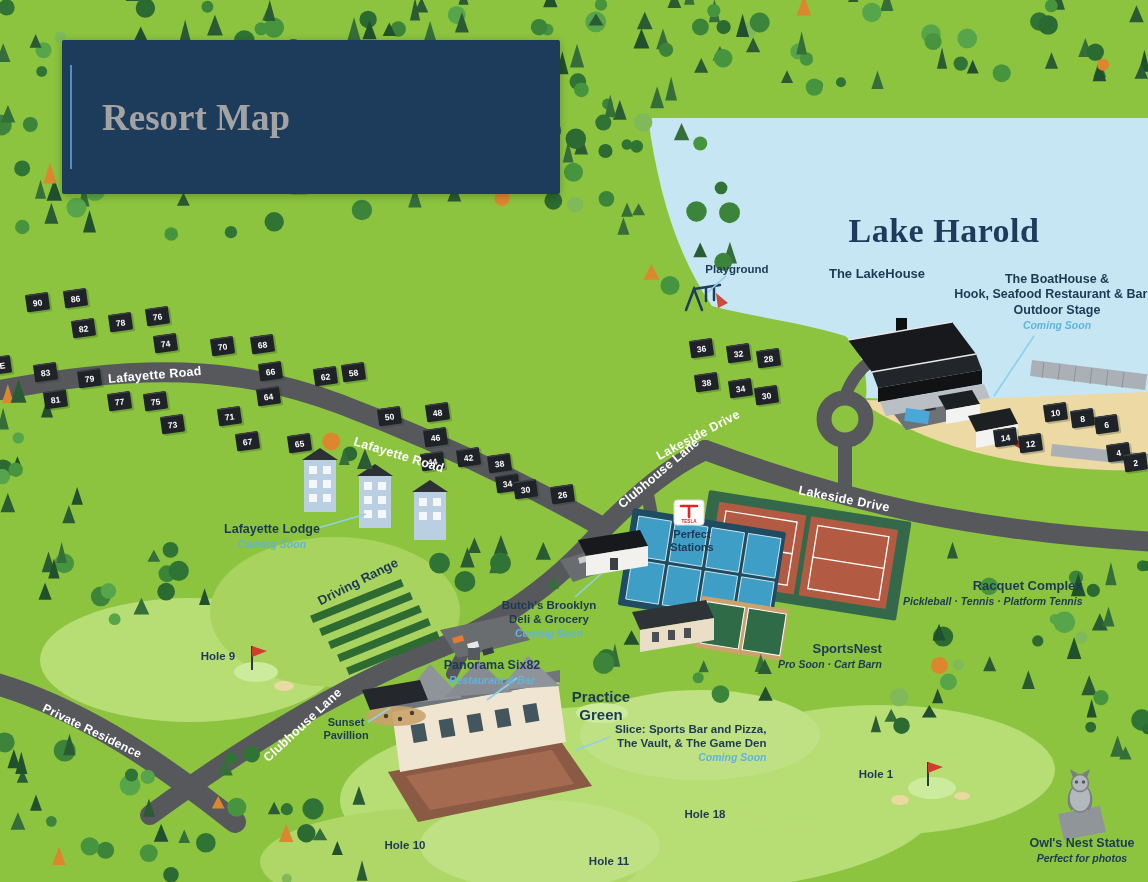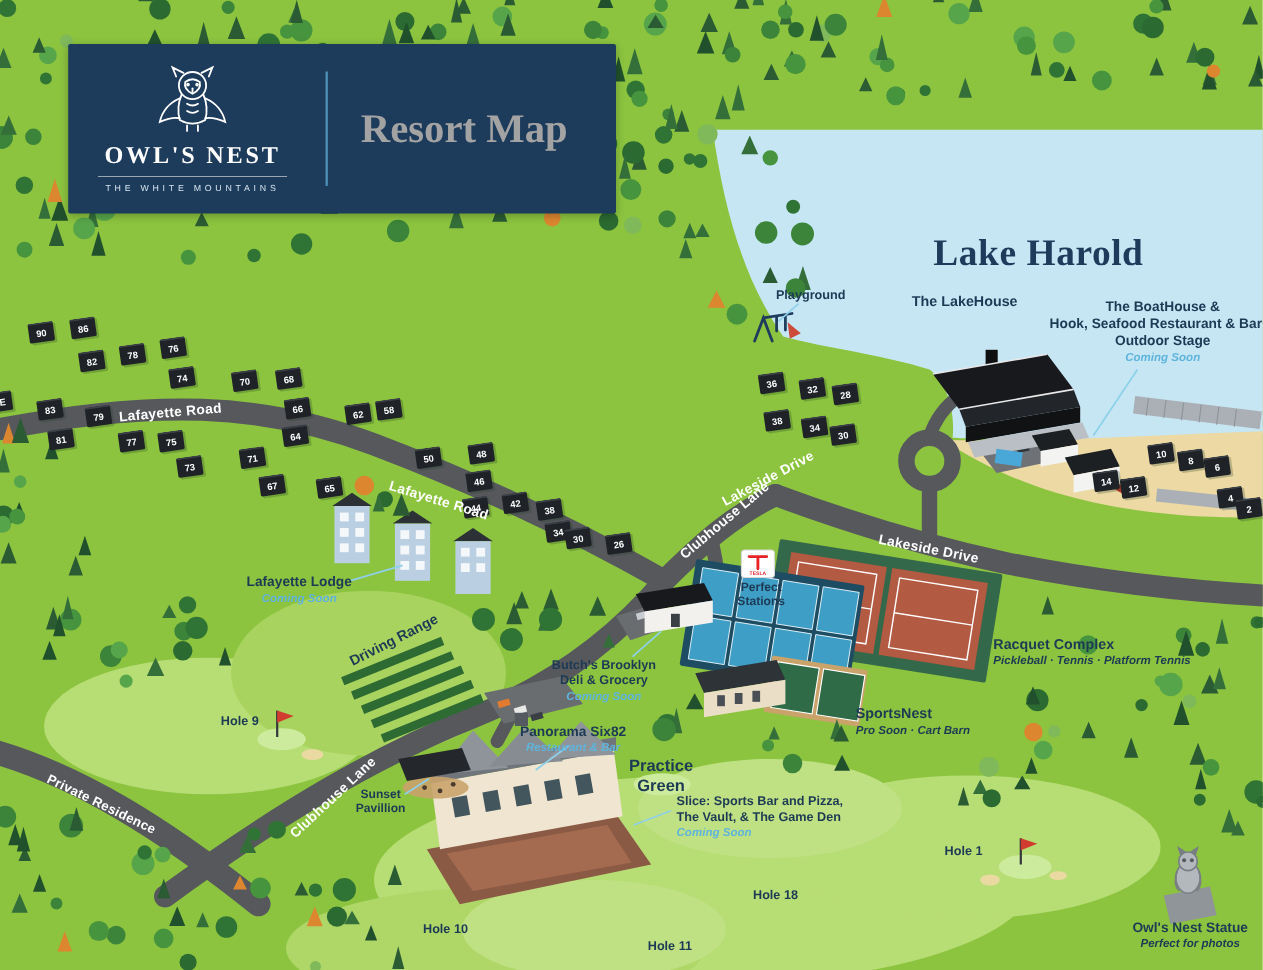--- a/index.html
+++ b/index.html
@@ -4,21 +4,21 @@
 <style>
   html,body{margin:0;padding:0;background:#fff}
   #stage{position:relative;width:1148px;height:882px;overflow:hidden;font-family:"Liberation Sans",sans-serif}
   #map-svg{position:absolute;left:0;top:0}
 
   
   .lbl{position:absolute;color:#1d3a55;font:700 11.5px/1.22 "Liberation Sans",sans-serif;white-space:nowrap;text-align:center;z-index:30}
   .c{transform:translateX(-50%)}
   .t13{font-size:13px}
   .t125{font-size:12.5px}
-  .left{text-align:left}
+  .left{text-align:right}
   .note{color:#5fb4dc;font:italic 700 10.5px "Liberation Sans",sans-serif;margin-top:1px}
   .sub{font:italic 700 10.5px "Liberation Sans",sans-serif;color:#1d3a55;margin-top:1px}
   .roadlbl{position:absolute;color:#fff;font:700 12.5px "Liberation Sans",sans-serif;white-space:nowrap;z-index:25;letter-spacing:.3px}
   .hole{position:absolute;color:#1d3a55;font:700 11.5px "Liberation Sans",sans-serif;transform:translateX(-50%);white-space:nowrap;z-index:30}
   .lake-title{position:absolute;left:944px;top:212px;transform:translateX(-50%);color:#1d3c5c;font:700 34px "Liberation Serif",serif;letter-spacing:.5px;z-index:30}
 
   
   #houses-layer{position:absolute;left:0;top:0;width:100%;height:100%;z-index:20;pointer-events:none}
   .house{position:absolute;width:23px;height:16px;background:#1f2328;border-top:2px solid #3a3f45;border-radius:1.5px;
          color:#fff;font:700 8.5px "Liberation Sans",sans-serif;display:flex;align-items:center;justify-content:center;
@@ -705,21 +705,21 @@
   <div>Butch's Brooklyn</div>
   <div>Deli &amp; Grocery</div>
   <div class="note">Coming Soon</div>
 </div>
 
 <div class="lbl left t13" style="left:778px;top:641px">
   <div>SportsNest</div>
   <div class="sub">Pro Soon · Cart Barn</div>
 </div>
 
-<div class="lbl c t125" style="left:521px;top:658px">
+<div class="lbl c t125" style="left:492px;top:658px">
   <div>Panorama Six82</div>
   <div class="note">Restaurant &amp; Bar</div>
 </div>
 
 <div class="lbl c" style="left:601px;top:688px;font-size:15px">
   <div>Practice</div>
   <div>Green</div>
 </div>
 
 <div class="lbl c" style="left:346px;top:716px;font-size:11px">
@@ -746,33 +746,17 @@
 <div class="roadlbl" style="left:252px;top:718px;transform:rotate(-43deg)">Clubhouse Lane</div>
 <div class="roadlbl" style="left:38px;top:724px;transform:rotate(26deg);font-size:12px">Private Residence</div>
 
 <div class="hole" style="left:218px;top:650px">Hole 9</div>
 <div class="hole" style="left:876px;top:768px">Hole 1</div>
 <div class="hole" style="left:705px;top:808px">Hole 18</div>
 <div class="hole" style="left:405px;top:839px">Hole 10</div>
 <div class="hole" style="left:609px;top:855px">Hole 11</div>
 
 <div class="banner">
-  <div class="banner-left">
-    <svg class="owl" viewBox="0 0 96 80" fill="none" stroke="#ffffff" stroke-width="2" stroke-linecap="round">
-      <path d="M30,14 L26,4 L38,10 M66,14 L70,4 L58,10"></path>
-      <circle cx="48" cy="24" r="15"></circle>
-      <path d="M40,20 Q48,14 56,20 Q58,28 48,33 Q38,28 40,20"></path>
-      <circle cx="43" cy="23" r="2" fill="#fff" stroke="none"></circle>
-      <circle cx="53" cy="23" r="2" fill="#fff" stroke="none"></circle>
-      <path d="M48,27 L48,31"></path>
-      <path d="M36,34 Q30,48 34,62 Q48,70 62,62 Q66,48 60,34"></path>
-      <path d="M34,38 Q16,46 12,64 Q26,58 34,60 M62,38 Q80,46 84,64 Q70,58 62,60"></path>
-      <path d="M42,44 Q48,48 54,44 M42,52 Q48,56 54,52"></path>
-      <path d="M42,68 L42,74 M54,68 L54,74"></path>
-    </svg>
-    <div class="brand">OWL'S NEST</div>
-    <div class="tagline">THE WHITE MOUNTAINS</div>
-  </div>
   <div class="divider"></div>
   <div class="banner-title">Resort Map</div>
 </div>
 
 </div>
 
 </body></html>

